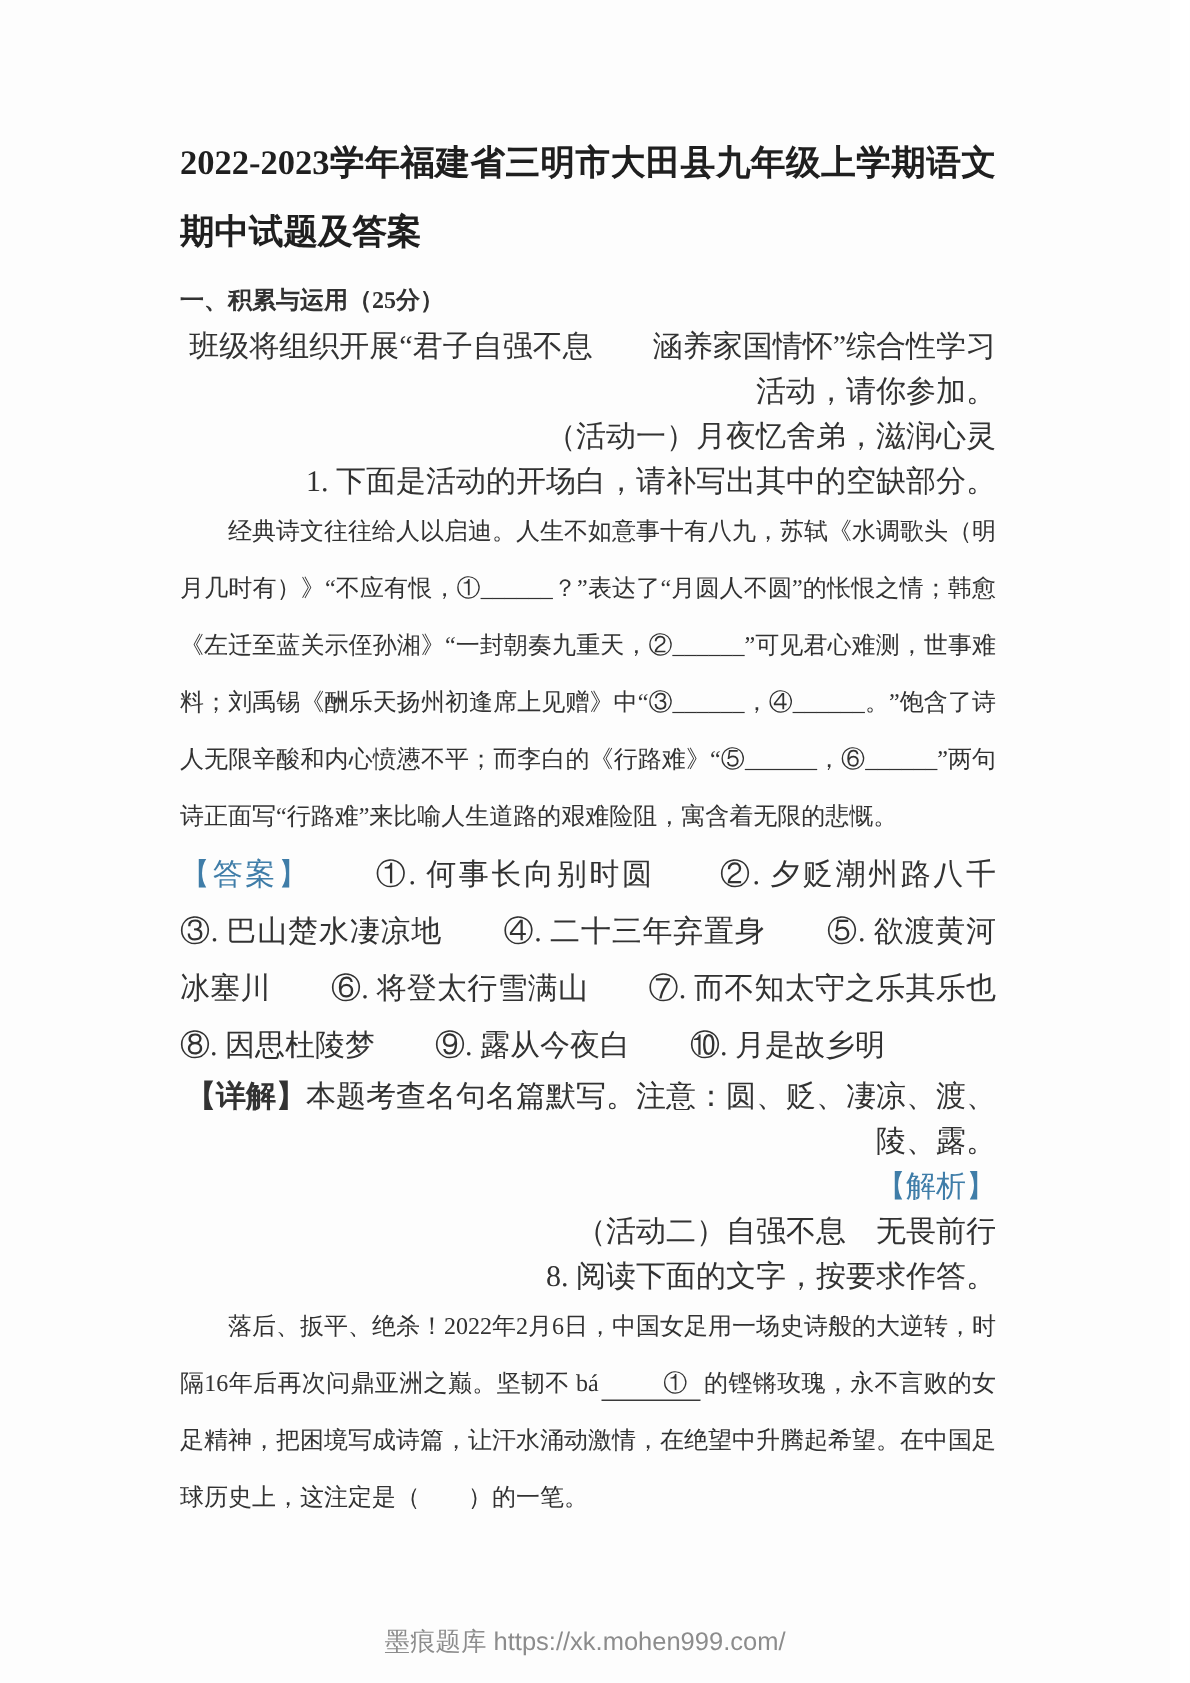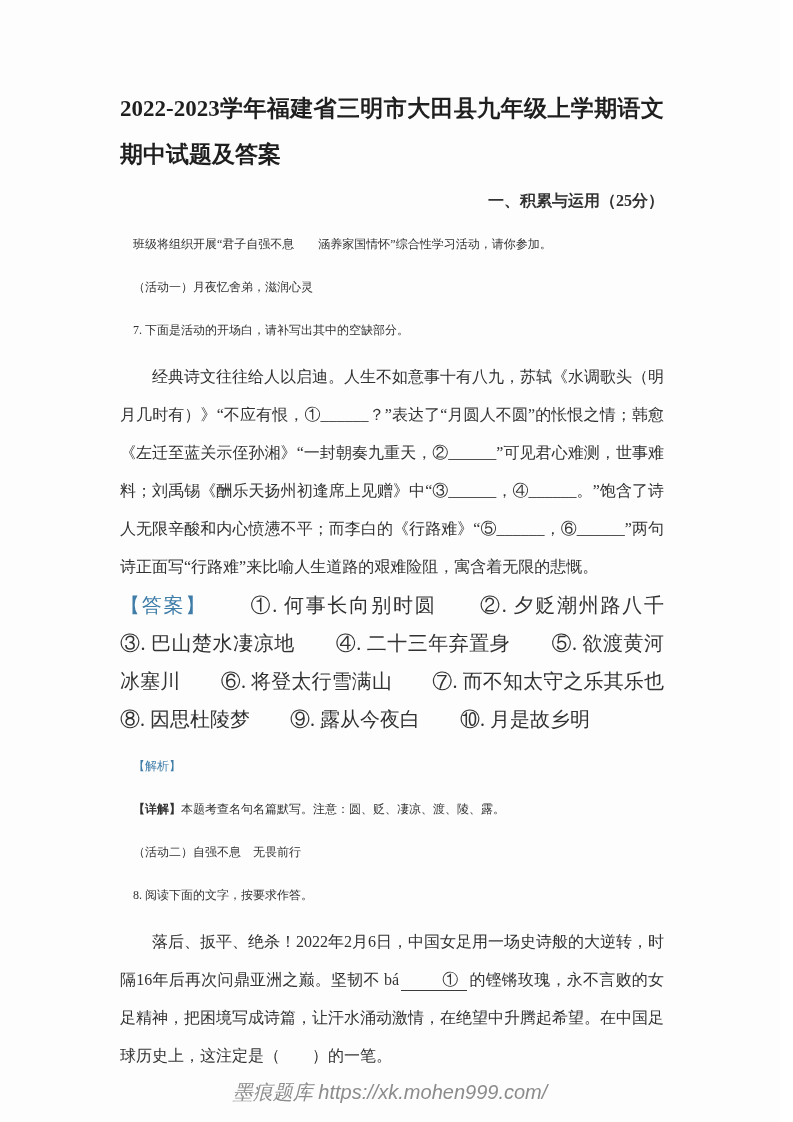--- a/index.html
+++ b/index.html
@@ -25,26 +25,26 @@
     color: #1f1f1f;
     line-height: 46px;
     margin: 0 0 8px 0;
     text-align: justify;
   }
   .sec-heading {
     font-size: 16px;
     font-weight: bold;
     line-height: 30px;
     margin: 0;
-    text-align: right;
   }
   .line {
-    font-size: 12px;
+    font-size: 20px;
     line-height: 30px;
-    margin: 13px;
+    margin: 0;
+    text-align: right;
   }
   .para {
     font-size: 16px;
     line-height: 38px;
     margin: 0;
     text-indent: 2em;
     text-align: justify;
   }
   .answer-para {
     font-size: 20px;
@@ -61,49 +61,48 @@
     border-bottom: 1px solid #3a3a3a;
     line-height: 20px;
     margin: 0 2px;
   }
   .footer {
     position: absolute;
     left: 0; bottom: 16px;
     width: 100%;
     text-align: center;
     font-family: "Liberation Sans", "DejaVu Sans", sans-serif;
-    font-size: 20px;
+    font-size: 17px;
     color: #8c8c8c;
-    font-style: italic;
   }
 </style>
 </head>
 <body>
 
 <div class="page">
   <div class="content">
 
     <h1 class="doc-title">2022-2023学年福建省三明市大田县九年级上学期语文期中试题及答案</h1>
 
     <p class="sec-heading">一、积累与运用（25分）</p>
 
     <p class="line">班级将组织开展“君子自强不息　　涵养家国情怀”综合性学习活动，请你参加。</p>
 
     <p class="line">（活动一）月夜忆舍弟，滋润心灵</p>
 
-    <p class="line">7. 下面是活动的开场白，请补写出其中的空缺部分。</p>
+    <p class="line">1. 下面是活动的开场白，请补写出其中的空缺部分。</p>
 
     <p class="para">经典诗文往往给人以启迪。人生不如意事十有八九，苏轼《水调歌头（明月几时有）》“不应有恨，①______？”表达了“月圆人不圆”的怅恨之情；韩愈《左迁至蓝关示侄孙湘》“一封朝奏九重天，②______”可见君心难测，世事难料；刘禹锡《酬乐天扬州初逢席上见赠》中“③______，④______。”饱含了诗人无限辛酸和内心愤懑不平；而李白的《行路难》“⑤______，⑥______”两句诗正面写“行路难”来比喻人生道路的艰难险阻，寓含着无限的悲慨。</p>
 
 
     <p class="answer-para"><span class="label-blue">【答案】</span><span>　　①. 何事长向别时圆　　②. 夕贬潮州路八千　　③. 巴山楚水凄凉地　　④. 二十三年弃置身　　⑤. 欲渡黄河冰塞川　　⑥. 将登太行雪满山　　⑦. 而不知太守之乐其乐也　　⑧. 因思杜陵梦　　⑨. 露从今夜白　　⑩. 月是故乡明</span></p>
 
+    <p class="line"><span class="label-bold">【详解】</span><span>本题考查名句名篇默写。注意：圆、贬、凄凉、渡、陵、露。</span></p>
+
     <p class="line"><span class="label-blue">【解析】</span></p>
-
-    <p class="line"><span class="label-bold">【详解】</span><span>本题考查名句名篇默写。注意：圆、贬、凄凉、渡、陵、露。</span></p>
 
     <p class="line">（活动二）自强不息　无畏前行</p>
 
     <p class="line">8. 阅读下面的文字，按要求作答。</p>
 
     <p class="para"><span>落后、扳平、绝杀！2022年2月6日，中国女足用一场史诗般的大逆转，时隔16年后再次问鼎亚洲之巅。坚韧不 bá</span><span class="blank">①</span><span>的铿锵玫瑰，永不言败的女足精神，把困境写成诗篇，让汗水涌动激情，在绝望中升腾起希望。在中国足球历史上，这注定是（　　）的一笔。</span></p>
 
   </div>
 
   <div class="footer">墨痕题库 https://xk.mohen999.com/</div>

